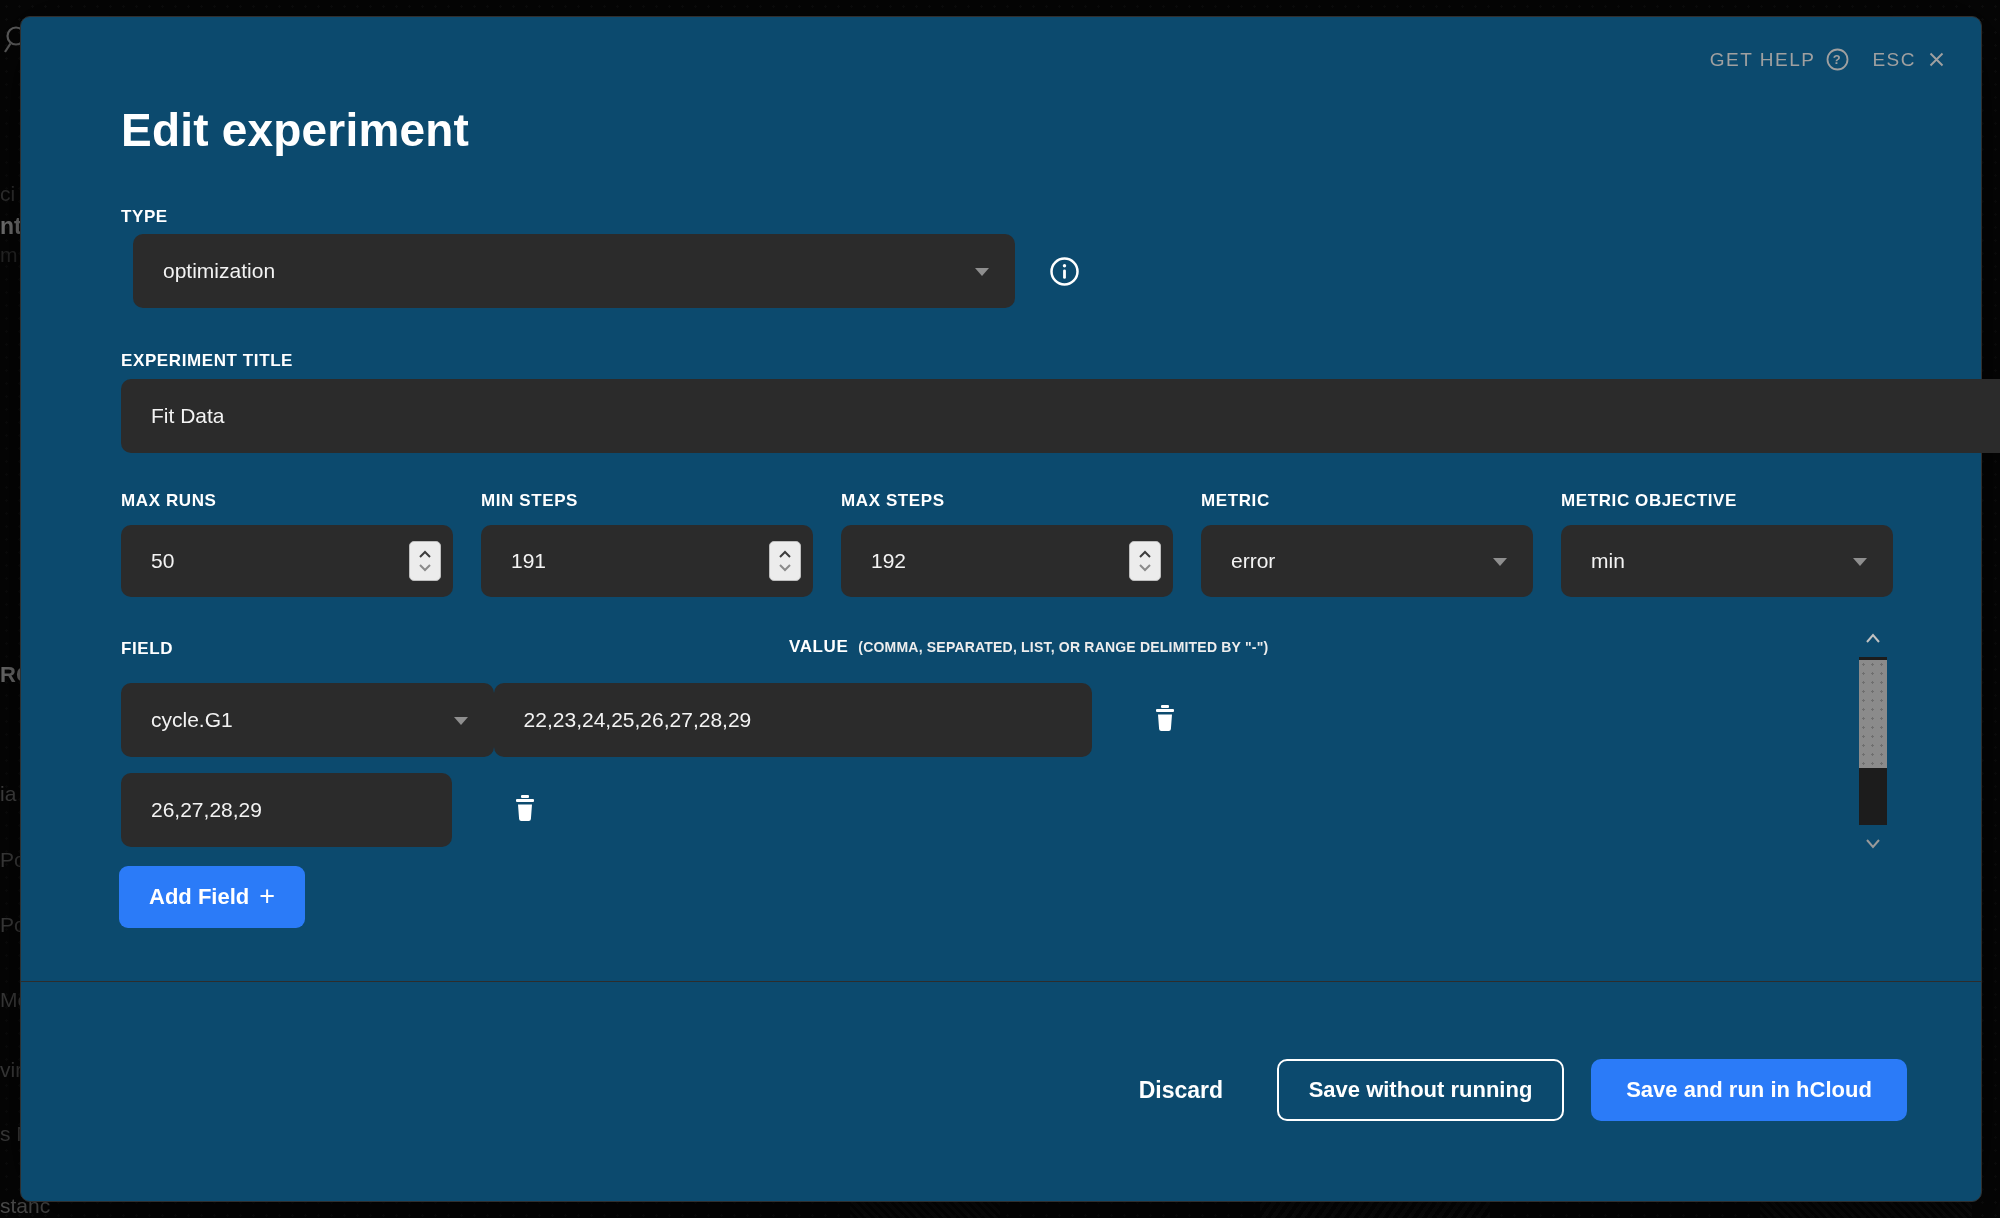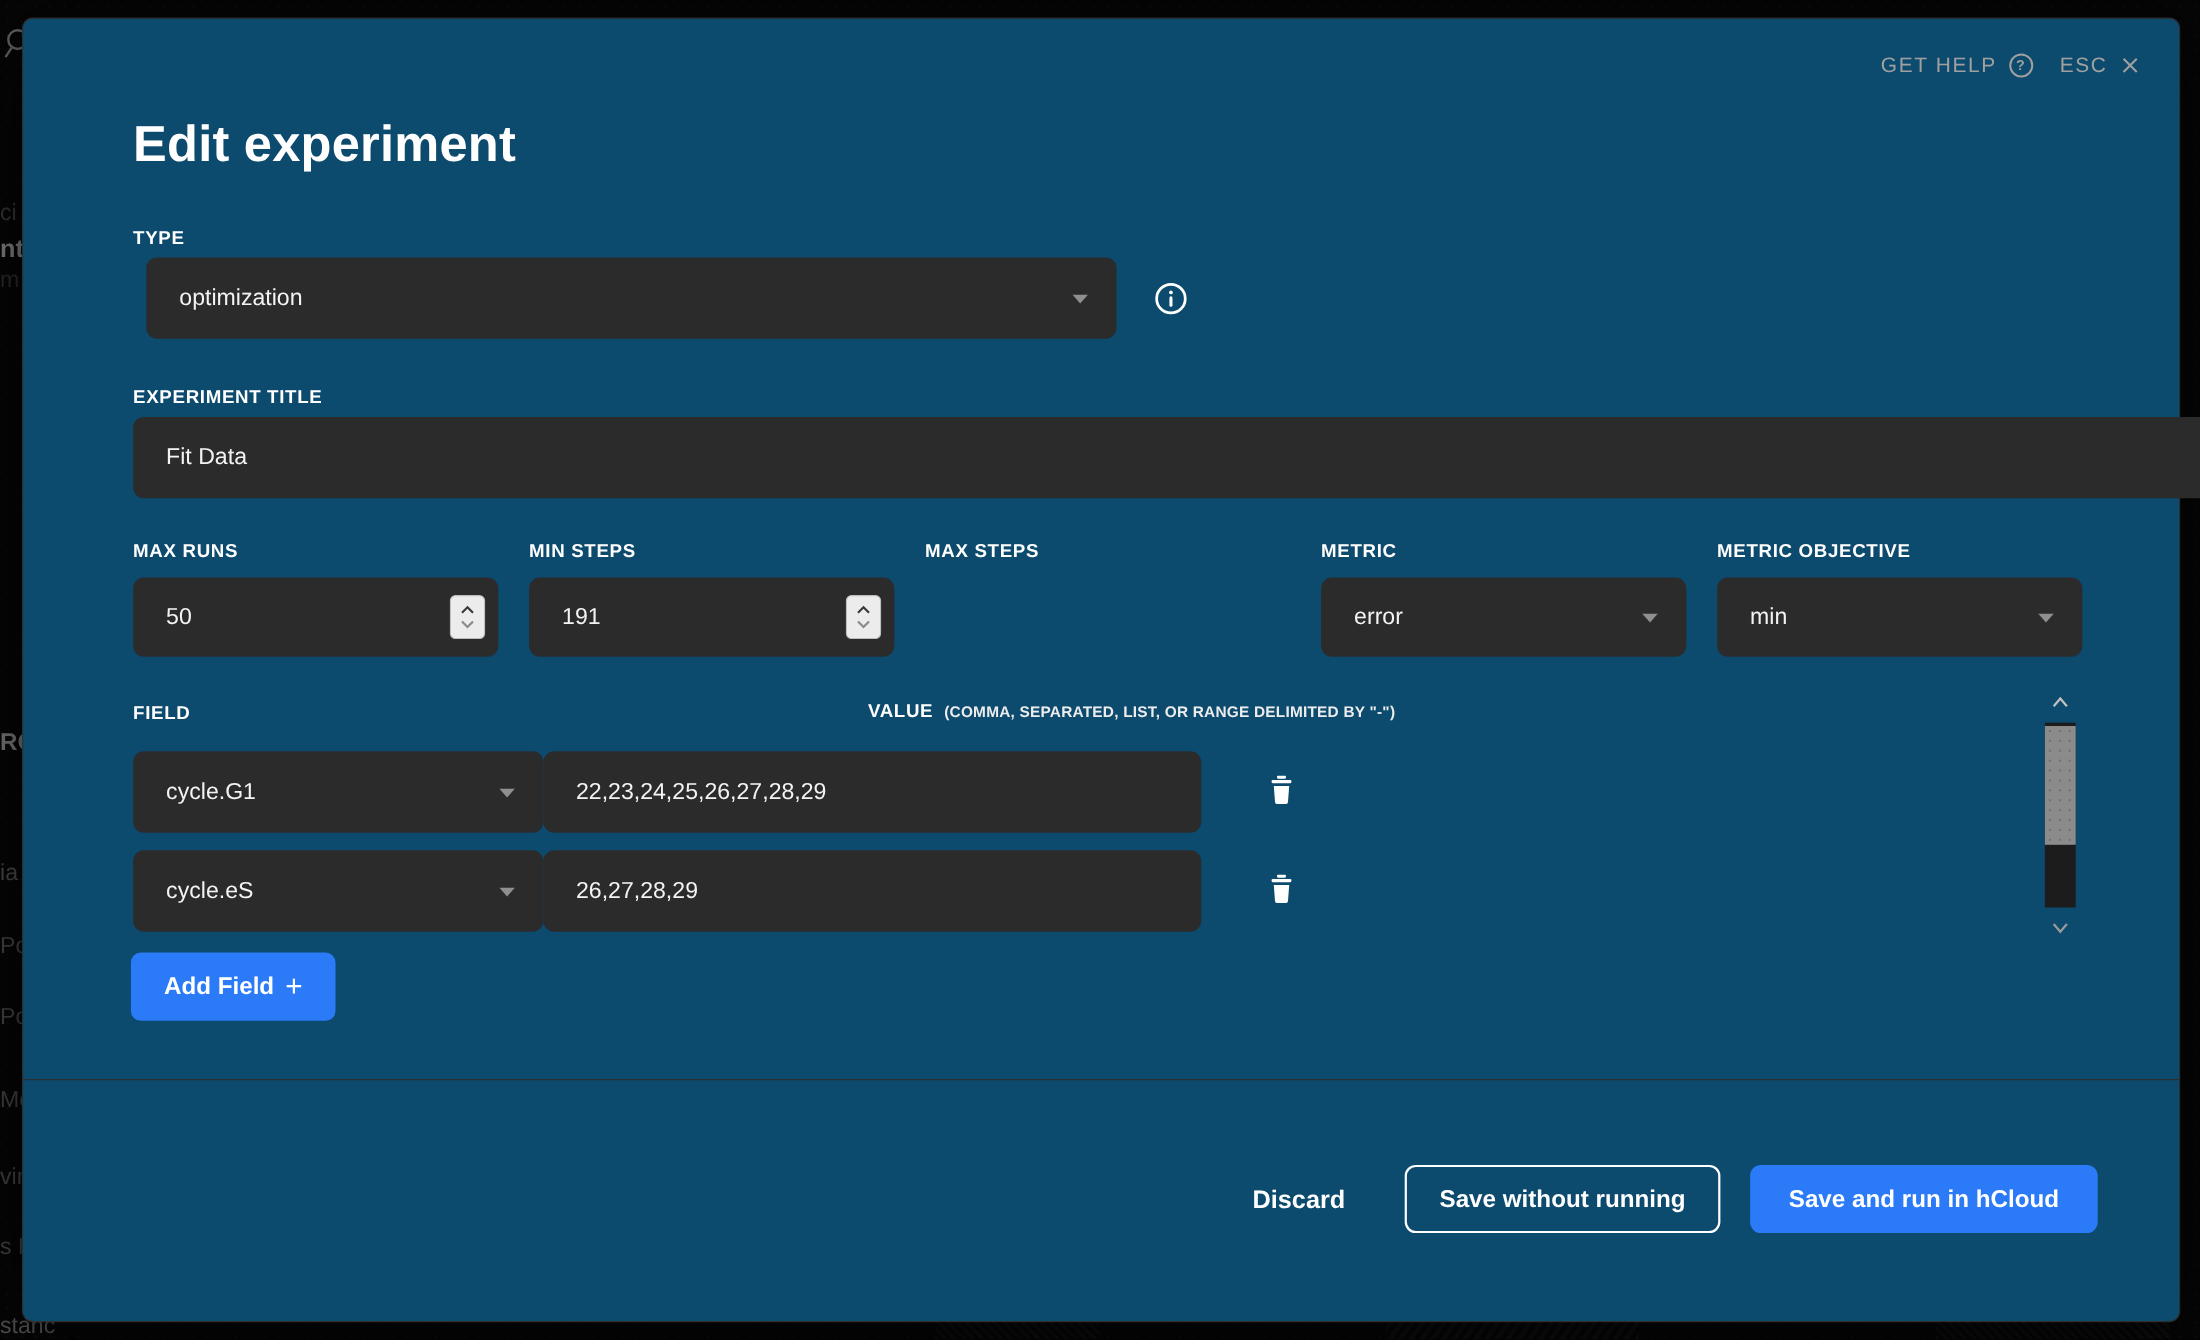--- a/index.html
+++ b/index.html
@@ -213,20 +213,29 @@
           <span class="stepper">
             <svg width="14" height="26" viewBox="0 0 14 26">
               <polyline points="2,9 7,4 12,9" fill="none" stroke="#3c3c3c" stroke-width="2"></polyline>
               <polyline points="2,17 7,22 12,17" fill="none" stroke="#8a8a8a" stroke-width="2"></polyline>
             </svg>
           </span>
         </div>
       </div>
       <div class="param-cell">
         <span class="lbl">MAX STEPS</span>
+        <div class="param-wrap">
+          <input class="control" type="text" value="192" style="">
+          <span class="stepper">
+            <svg width="14" height="26" viewBox="0 0 14 26">
+              <polyline points="2,9 7,4 12,9" fill="none" stroke="#3c3c3c" stroke-width="2"></polyline>
+              <polyline points="2,17 7,22 12,17" fill="none" stroke="#8a8a8a" stroke-width="2"></polyline>
+            </svg>
+          </span>
+        </div>
       </div>
       <div class="param-cell">
         <span class="lbl">METRIC</span>
         <div class="param-wrap">
           <div class="control select">
             <span>error</span>
             <span class="caret"></span>
           </div>
         </div>
       </div>
@@ -256,24 +265,20 @@
       <button class="trash-btn">
         <svg width="22" height="27" viewBox="0 0 22 27">
           <rect x="7" y="0" width="8" height="3" rx="1" fill="#fff"></rect>
           <rect x="2" y="4" width="18" height="3" rx="1" fill="#fff"></rect>
           <path d="M4 9.5 h14 l-1.1 14.5 a2.2 2.2 0 0 1 -2.2 2 h-7.4 a2.2 2.2 0 0 1 -2.2 -2 z" fill="#fff"></path>
         </svg>
       </button>
     </div>
 
     <div class="field-row row-1">
-      <div class="control select field-select">
-        <span>cycle.eS</span>
-        <span class="caret"></span>
-      </div>
       <input class="control value-input" type="text" value="26,27,28,29" style="">
       <button class="trash-btn">
         <svg width="22" height="27" viewBox="0 0 22 27">
           <rect x="7" y="0" width="8" height="3" rx="1" fill="#fff"></rect>
           <rect x="2" y="4" width="18" height="3" rx="1" fill="#fff"></rect>
           <path d="M4 9.5 h14 l-1.1 14.5 a2.2 2.2 0 0 1 -2.2 2 h-7.4 a2.2 2.2 0 0 1 -2.2 -2 z" fill="#fff"></path>
         </svg>
       </button>
     </div>
 

